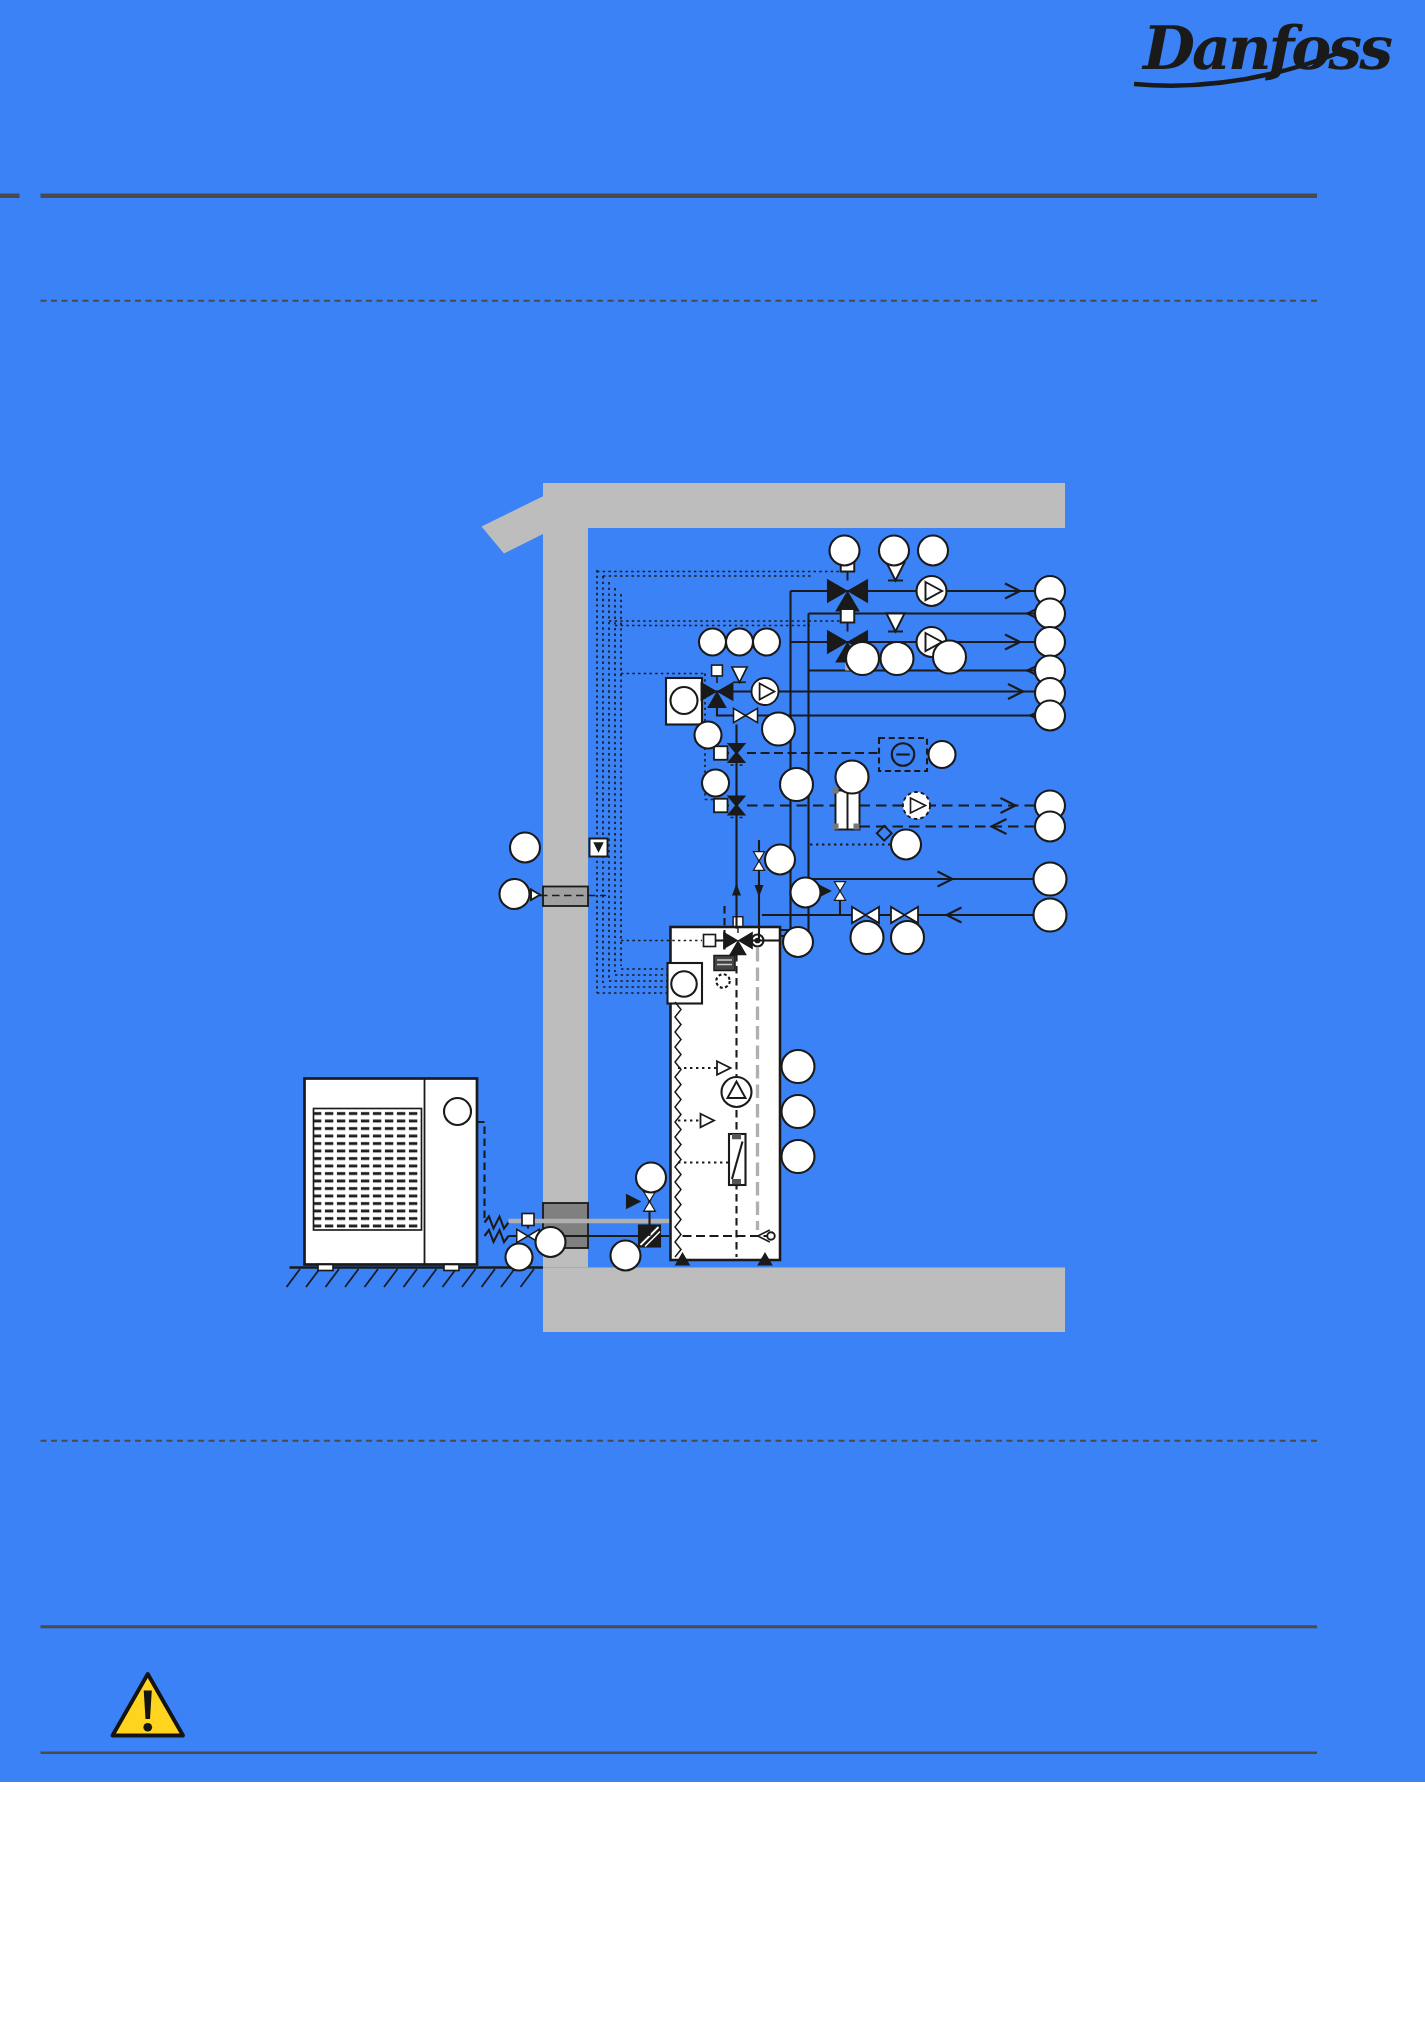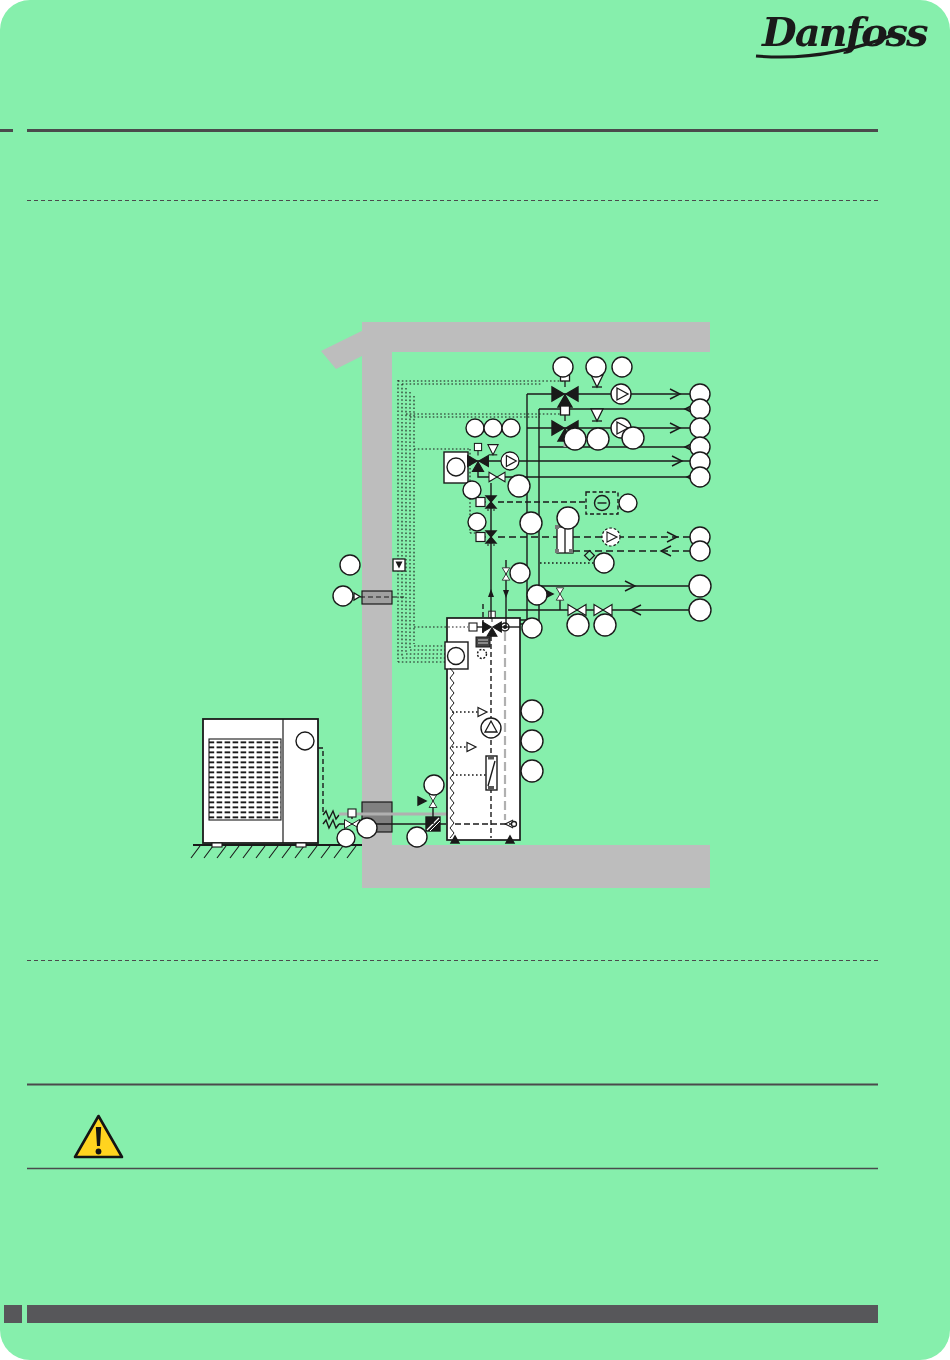--- a/index.html
+++ b/index.html
@@ -1,16 +1,16 @@
 <!DOCTYPE html>
 <html><head>
 <meta charset="utf-8">
 <style>
   html,body{margin:0;padding:0;background:#ffffff;font-family:"Liberation Sans",sans-serif;}
-  .page{position:relative;width:950px;height:1360px;background:#86efac;overflow:hidden;border-radius:30px;}
+  .page{position:relative;width:950px;height:1188px;background:#3b82f6;overflow:hidden;}
   svg{position:absolute;inset:0;}
   .logo-text{font-family:"DejaVu Serif",serif;font-style:italic;font-weight:bold;font-size:40px;letter-spacing:-2px;fill:#1a1a1a;}
 </style>
 </head>
 <body>
 
 <div class="page">
 <svg width="950" height="1360" viewBox="0 0 950 1360" xmlns="http://www.w3.org/2000/svg">
 
   <defs>

